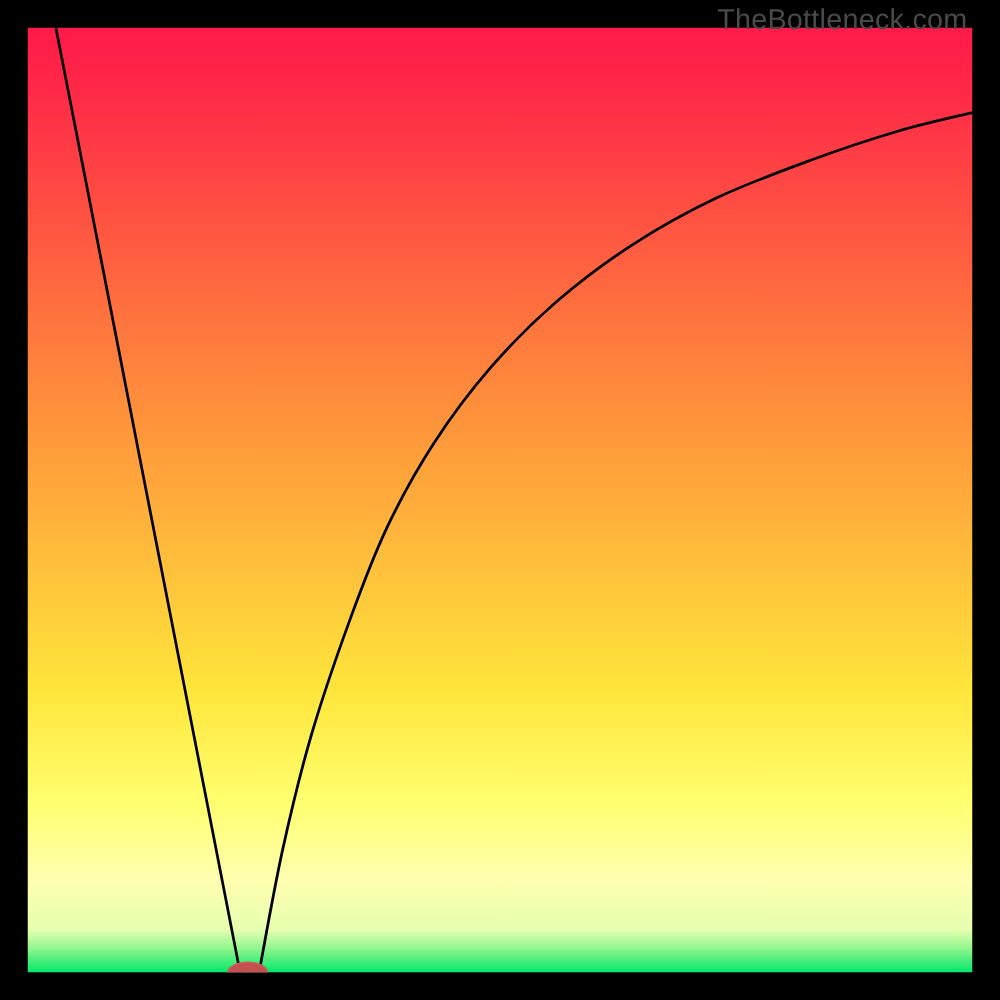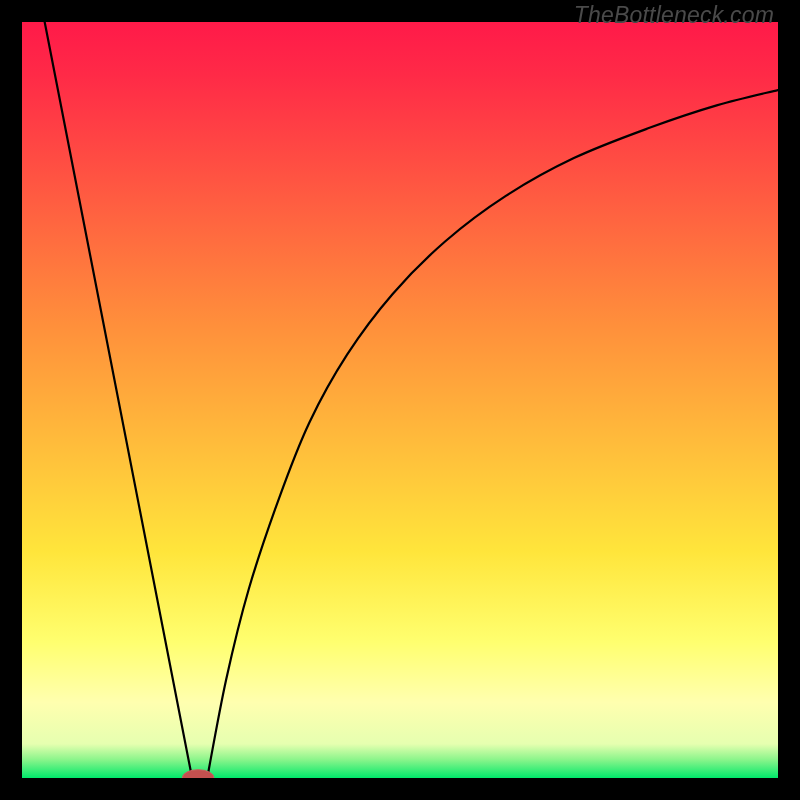--- a/index.html
+++ b/index.html
@@ -28,21 +28,20 @@
   }
   .watermark {
     position: absolute;
     top: 2px;
     right: 26px;
     color: #4a4a4a;
     font-size: 23px;
     font-weight: 500;
     letter-spacing: 0.2px;
     user-select: none;
-    font-style: italic;
   }
 </style>
 </head>
 <body>
 
 <div class="frame">
   <svg class="plot" viewBox="0 0 756 756" preserveAspectRatio="none">
     <defs>
       <linearGradient id="bg-grad" x1="0" y1="0" x2="0" y2="1">
           <stop offset="0%" stop-color="#ff1a49"></stop>

